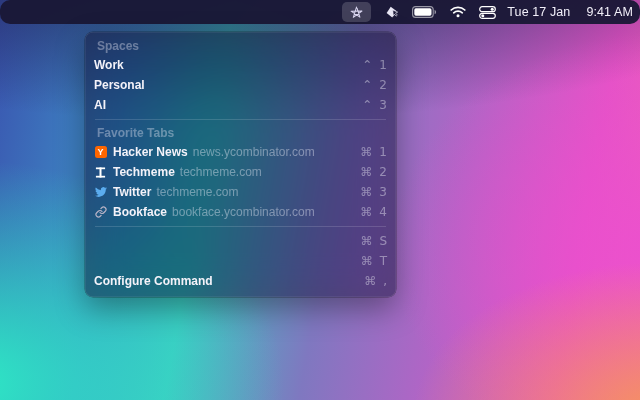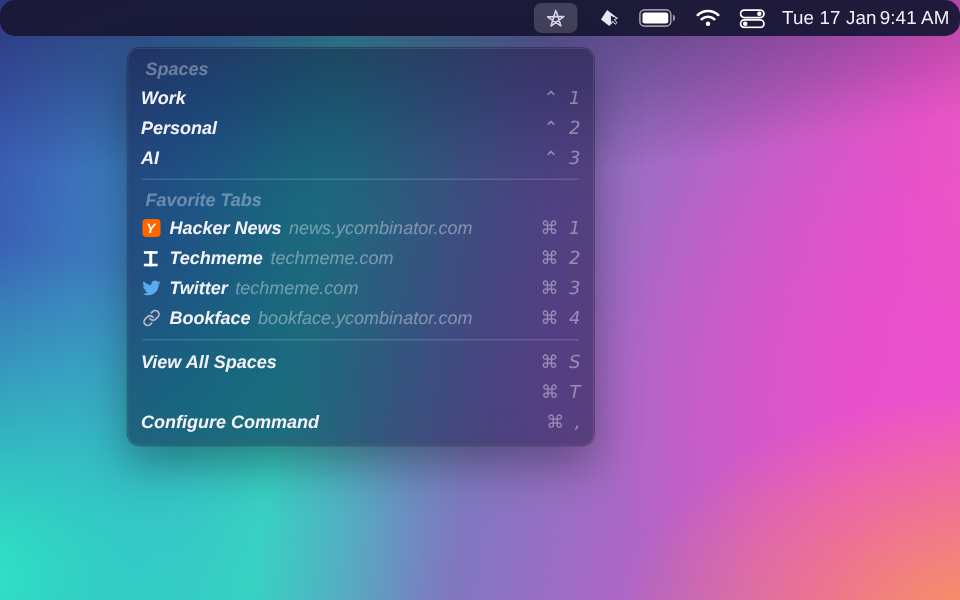--- a/index.html
+++ b/index.html
@@ -26,35 +26,34 @@
     display:flex; align-items:center; justify-content:flex-end;
     padding-right:7px;
     border-radius:10px;
   }
   .mb-item { display:flex; align-items:center; justify-content:center; height:20px; }
   .mb-gap { margin-left:13px; }
   .arc-pill {
     width:29px; border-radius:5px; background:rgba(255,255,255,0.17);
   }
   .clock { color:#f2f0fa; font-size:12.5px; font-weight:500; margin-left:11px; letter-spacing:0.1px; }
-  .clock .time { margin-left:2px;text-align:center; }
+  .clock .time { margin-left:16px;text-align:center; }
 
   
   .cmd-menu {
     position:absolute; left:85px; top:32px; width:311px;
     border-radius:8px;
     background:rgba(24,22,52,0.52);
     backdrop-filter: blur(18px) saturate(1.35);
     -webkit-backdrop-filter: blur(18px) saturate(1.35);
     box-shadow:
       inset 0 0 0 0.5px rgba(255,255,255,0.12),
       0 0 0 0.5px rgba(0,0,0,0.4),
       0 12px 30px rgba(0,0,0,0.35);
     padding:5px 0 6px 0;
-    font-style:italic;
   }
   .menu-header {
     height:18px; display:flex; align-items:center; padding:0 12px;
     color:rgba(235,235,245,0.38); font-size:12px; font-weight:600;
   }
   .menu-row {
     height:20px; display:flex; align-items:center; gap:6px; padding:0 9px;
     font-size:12px; font-weight:600; color:#f4f2f9; cursor:default;
   }
   .menu-row .domain { color:rgba(235,235,245,0.42); font-weight:400; margin-left:-1px; }
@@ -210,21 +209,20 @@
       <span class="domain">bookface.ycombinator.com</span>
       <span class="shortcut">
         <span>⌘</span>
         <span>4</span>
       </span>
     </div>
 
     <div class="sep"></div>
 
     <div class="menu-row">
-      <span>View All Spaces</span>
       <span class="shortcut">
         <span>⌘</span>
         <span>S</span>
       </span>
     </div>
 
     <div class="menu-row">
       <span class="shortcut">
         <span>⌘</span>
         <span>T</span>

